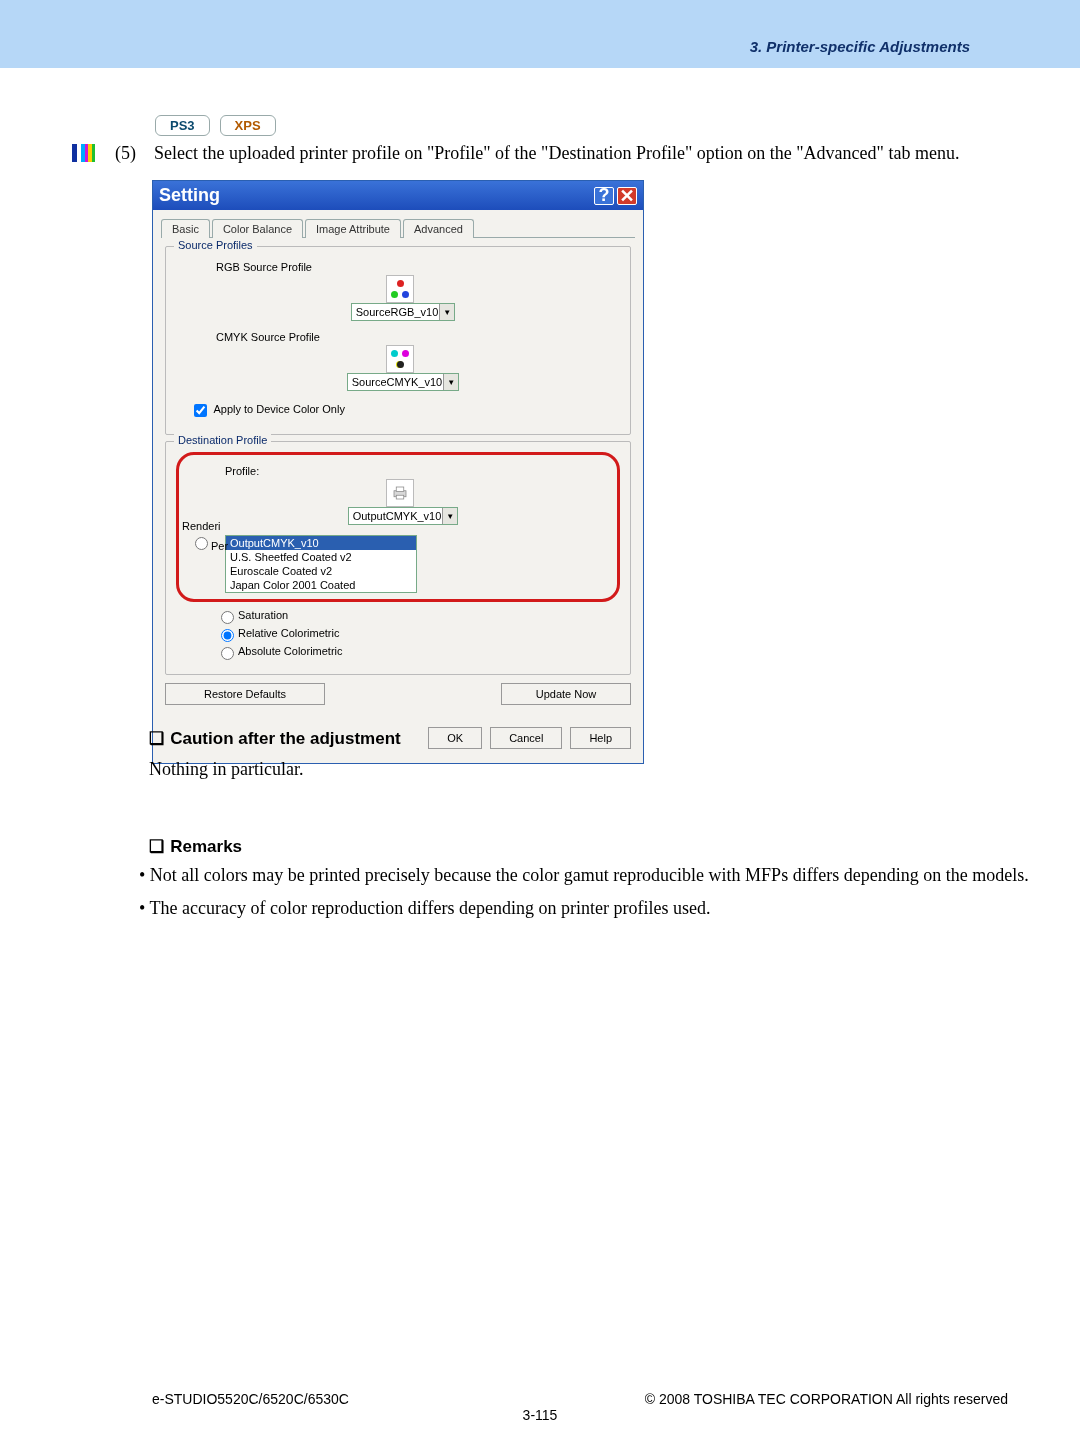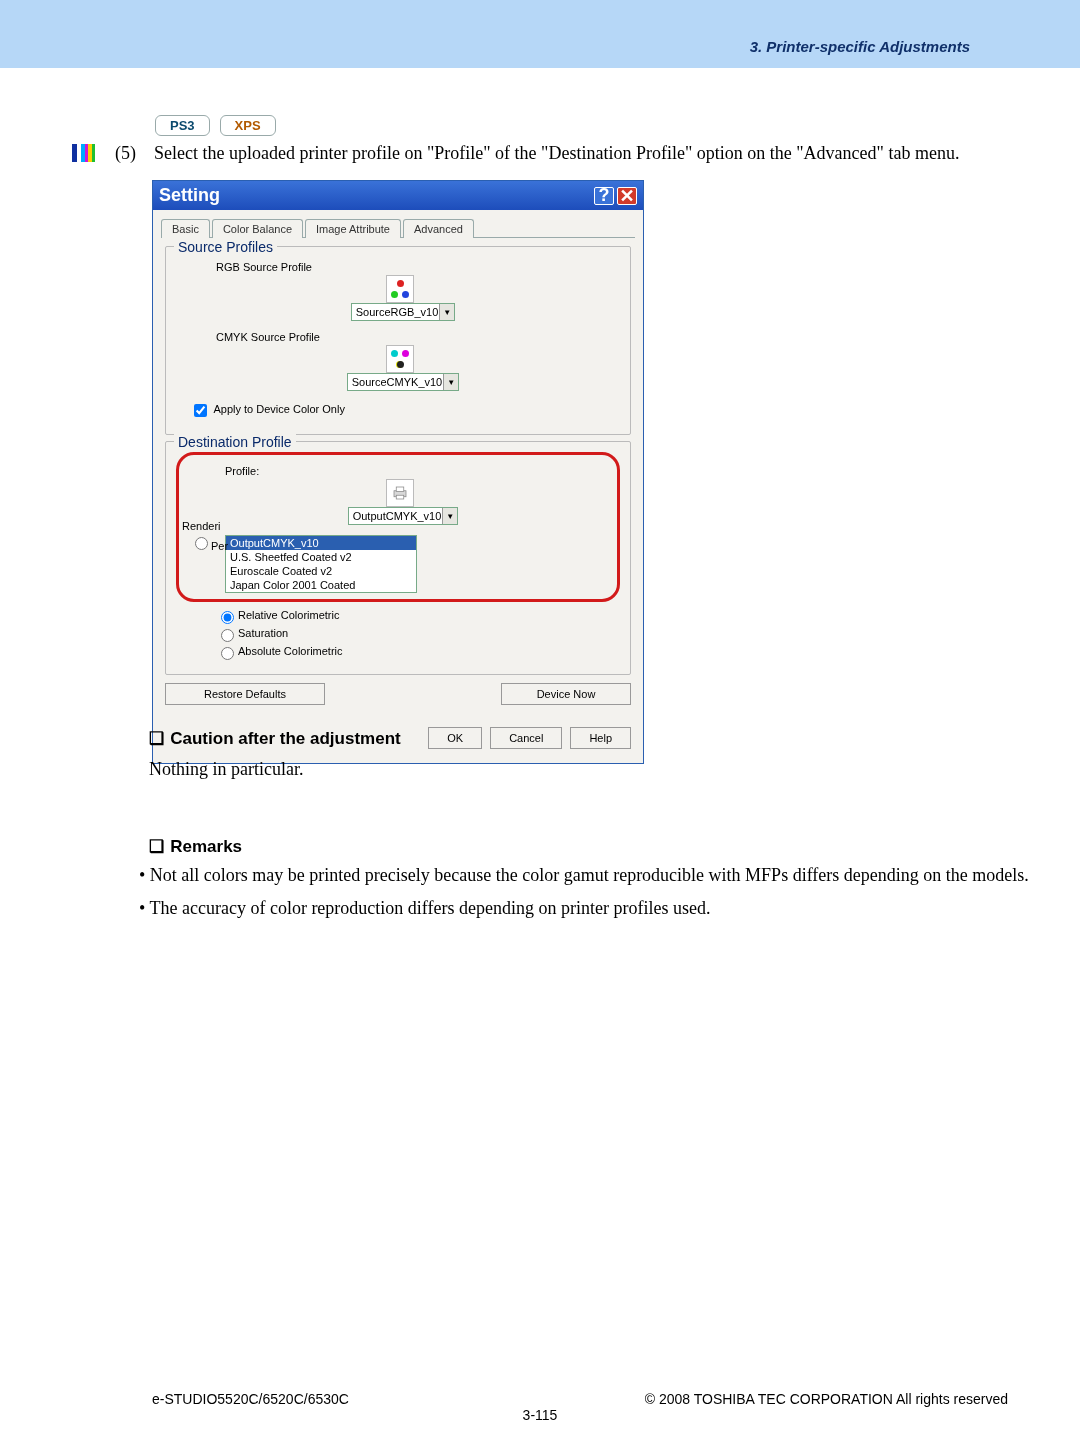--- a/index.html
+++ b/index.html
@@ -27,21 +27,21 @@
   .titlebar .tb-btn{width:18px;height:16px;margin-left:3px;display:flex;align-items:center;justify-content:center;font-weight:bold;font-family:Arial;border:1px solid #fff;border-radius:2px;}
   .tb-help{background:#3a72d8;color:#fff;}
   .tb-close{background:#d23a2a;color:#fff;}
 
   .dlg-body{padding:8px 8px 12px 8px;background:#f3f2ee;}
   .tabs{display:flex;border-bottom:1px solid #9aa;margin-bottom:8px;}
   .tab{padding:3px 10px;border:1px solid #9aa;border-bottom:none;background:#f3f2ee;margin-right:2px;border-top-left-radius:3px;border-top-right-radius:3px;font-size:11px;color:#333;position:relative;top:1px;}
   .tab.active{background:#f3f2ee;font-weight:normal;z-index:2;}
 
   .group{border:1px solid #bbb;margin:6px 4px;padding:10px 10px 12px 10px;border-radius:2px;position:relative;}
-  .group .legend{position:absolute;top:-8px;left:8px;background:#f3f2ee;padding:0 4px;font-size:14px;color:#0a2a6a;text-align:center;}
+  .group .legend{position:absolute;top:-8px;left:8px;background:#f3f2ee;padding:0 4px;font-size:11px;color:#0a2a6a;text-align:center;}
   .lbl{font-size:11px;color:#000;margin:4px 0 2px 40px;}
   .select-row{display:flex;align-items:center;margin-left:10px;margin-bottom:10px;flex-direction:column;}
   .icon-box{width:26px;height:26px;border:1px solid #bbb;background:#fff;display:flex;align-items:center;justify-content:center;margin-right:6px;}
   .swatch{position:relative;width:18px;height:18px;}
   .dot{position:absolute;width:7px;height:7px;border-radius:50%;}
   .d-r{background:#d22;top:0;left:6px;}
   .d-g{background:#2c2;bottom:0;left:0;}
   .d-b{background:#24d;bottom:0;right:0;}
   .d-c{background:#0cc;top:0;left:0;}
   .d-m{background:#d0d;top:0;right:0;}
@@ -179,29 +179,29 @@
           <div class="opt-list">
             <div class="opt sel-item">OutputCMYK_v10</div>
             <div class="opt">U.S. Sheetfed Coated v2</div>
             <div class="opt">Euroscale Coated v2</div>
             <div class="opt">Japan Color 2001 Coated</div>
           </div>
           <span class="rendering-inline">Renderi</span>
           <span class="per-inline"><input type="radio" name="ri" style=""><span>Per</span></span>
         </div>
 
+        <div class="radio"><input type="radio" name="ri2" style=""><span>Saturation</span></div>
         <div class="radio"><input type="radio" name="ri2" checked="" style=""><span>Relative Colorimetric</span></div>
-        <div class="radio"><input type="radio" name="ri2" style=""><span>Saturation</span></div>
         <div class="radio"><input type="radio" name="ri2" style=""><span>Absolute Colorimetric</span></div>
       </div>
 
       <div class="btn-row">
         <button class="btn" style="min-width:160px;">Restore Defaults</button>
         <span class="gap"></span>
-        <button class="btn" style="min-width:130px;">Device Now</button>
+        <button class="btn" style="min-width:130px;">Update Now</button>
       </div>
     </div>
     <div class="dlg-footer">
       <button class="btn">OK</button>
       <button class="btn">Cancel</button>
       <button class="btn">Help</button>
     </div>
   </div>
 
   <div class="sec1">

